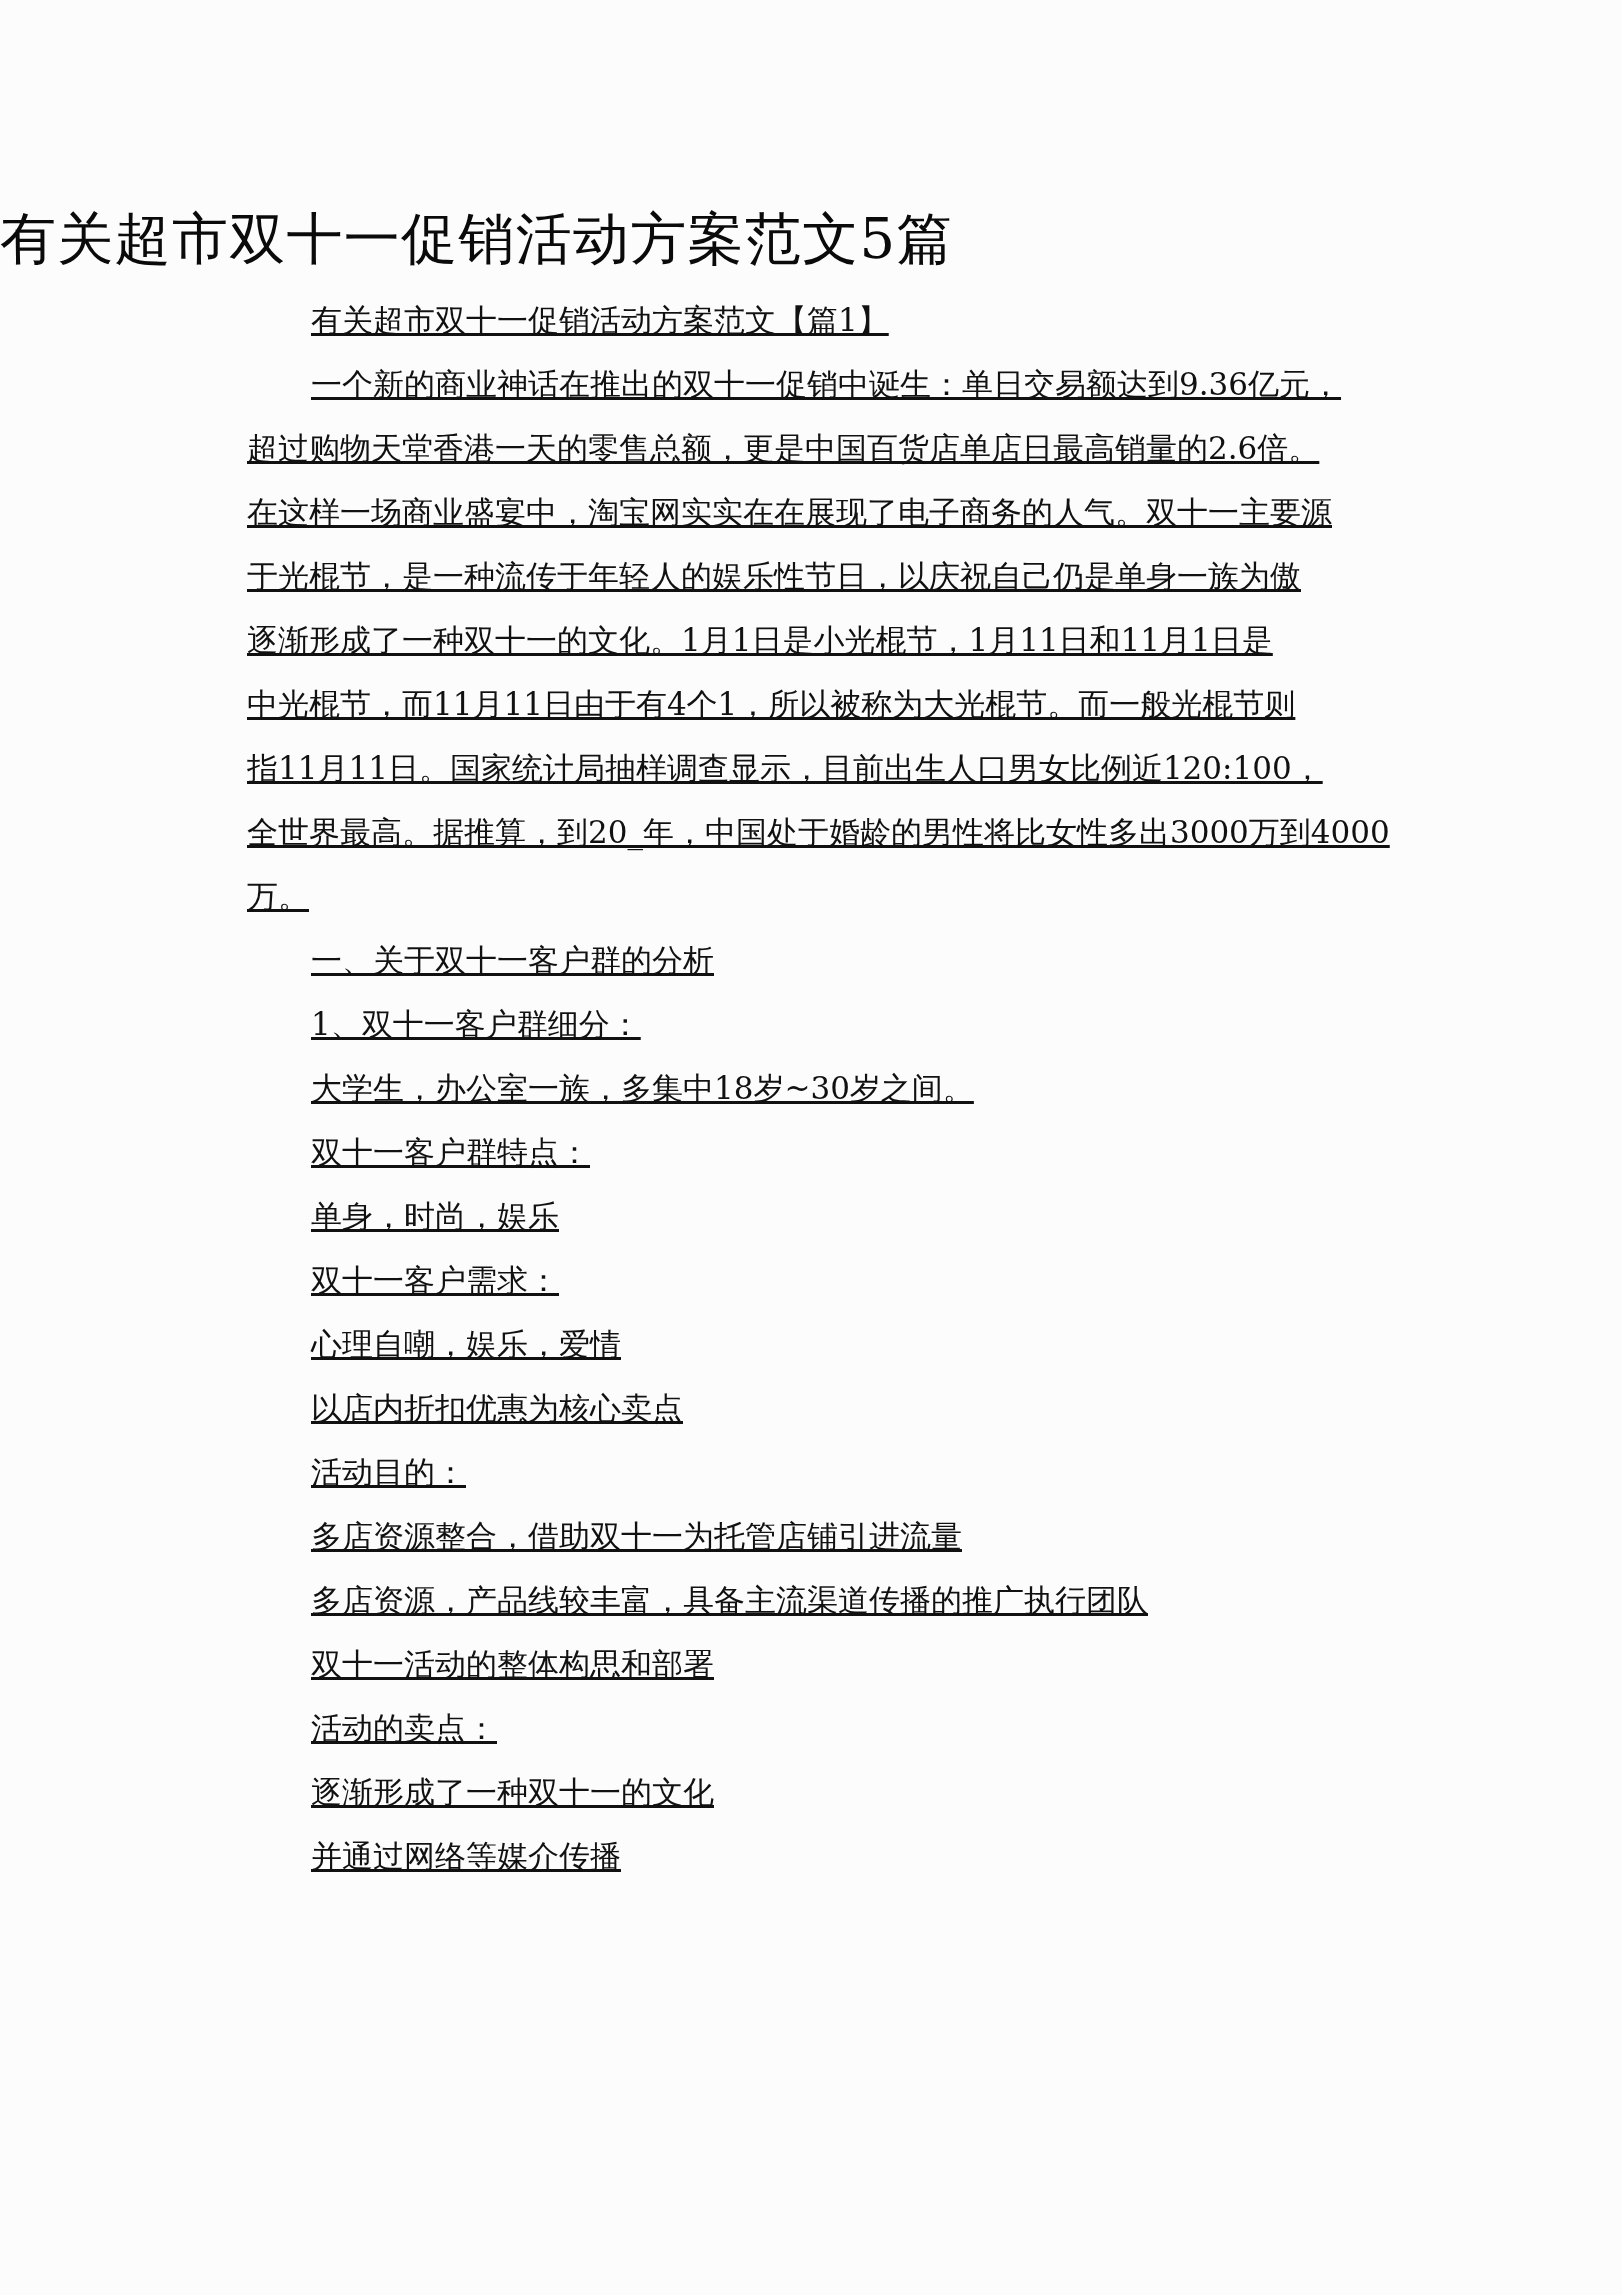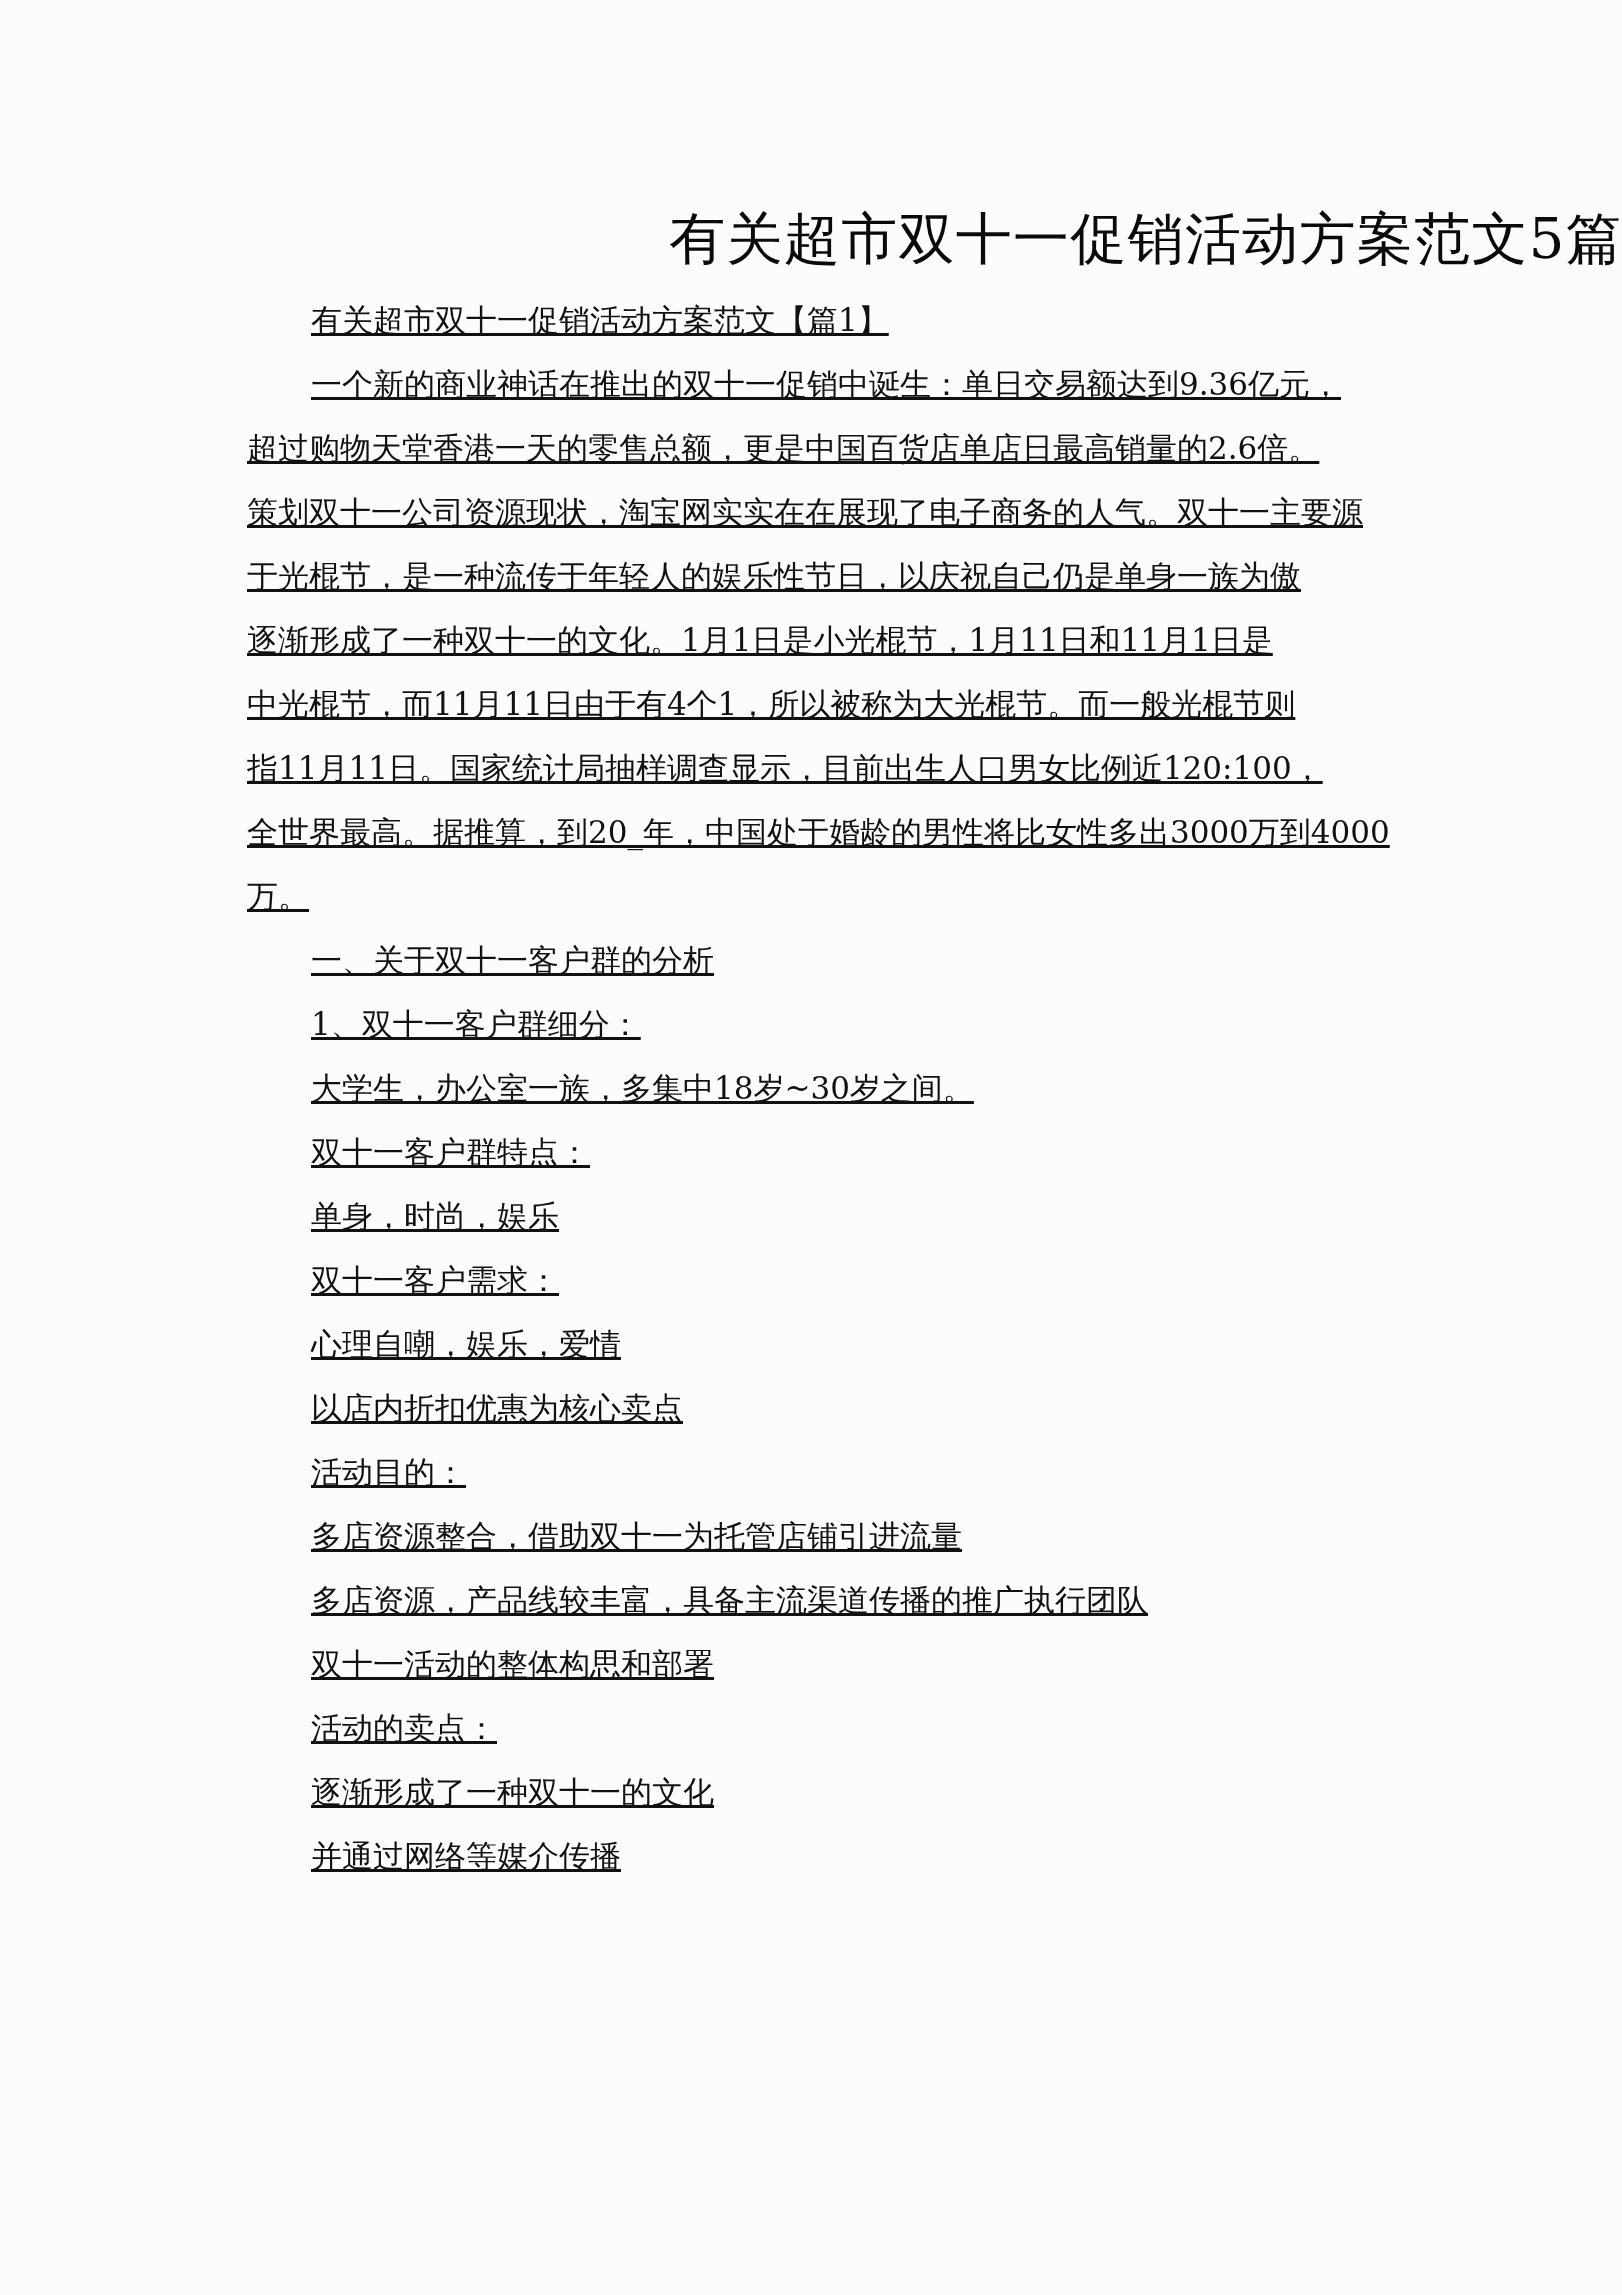--- a/index.html
+++ b/index.html
@@ -19,21 +19,21 @@
       position: absolute;
       left: 247px;
       top: 0;
       width: 1132px;
     }
     .doc-title {
       position: absolute;
       left: -247px;
       width: 1623px;
       top: 203px;
-      text-align: right;
+      text-align: left;
       font-size: 56px;
       line-height: 72px;
       font-weight: normal;
       letter-spacing: 1.3px;
       margin: 0;
       color: #0a0a0a;
     }
     .body-text {
       position: absolute;
       top: 288px;
@@ -64,21 +64,21 @@
 
 <div class="page">
   <h1 class="doc-title">有关超市双十一促销活动方案范文5篇</h1>
 
   <div class="body-text">
     <div class="p indent">有关超市双十一促销活动方案范文【篇1】</div>
 
     <div class="para-lines">
       <span class="line">一个新的商业神话在推出的双十一促销中诞生：单日交易额达到9.36亿元，</span>
       <span class="line">超过购物天堂香港一天的零售总额，更是中国百货店单店日最高销量的2.6倍。</span>
-      <span class="line">策划双十一公司资源现状，淘宝网实实在在展现了电子商务的人气。双十一主要源</span>
+      <span class="line">在这样一场商业盛宴中，淘宝网实实在在展现了电子商务的人气。双十一主要源</span>
       <span class="line">于光棍节，是一种流传于年轻人的娱乐性节日，以庆祝自己仍是单身一族为傲</span>
       <span class="line">逐渐形成了一种双十一的文化。1月1日是小光棍节，1月11日和11月1日是</span>
       <span class="line">中光棍节，而11月11日由于有4个1，所以被称为大光棍节。而一般光棍节则</span>
       <span class="line">指11月11日。国家统计局抽样调查显示，目前出生人口男女比例近120:100，</span>
       <span class="line">全世界最高。据推算，到20_年，中国处于婚龄的男性将比女性多出3000万到4000</span>
       <span class="line">万。</span>
     </div>
 
     <div class="p indent">一、关于双十一客户群的分析</div>
     <div class="p indent">1、双十一客户群细分：</div>

